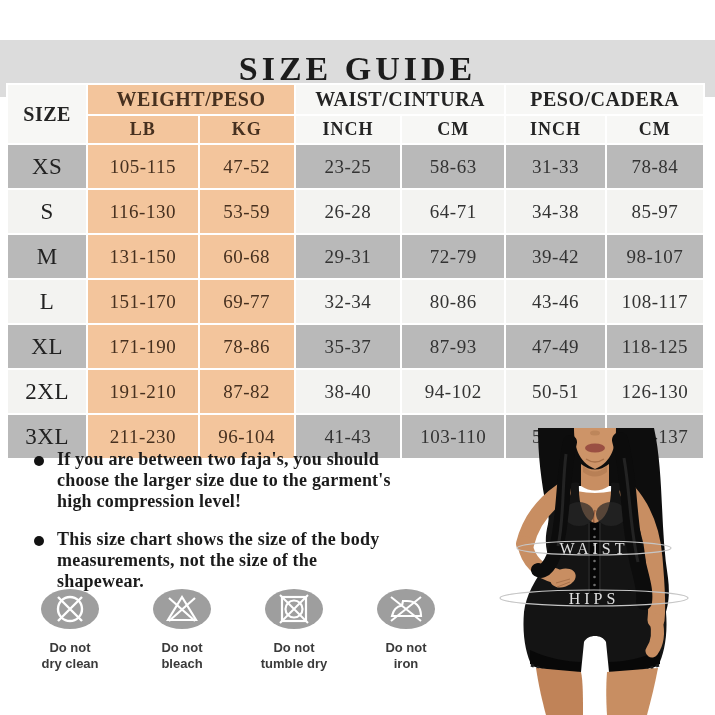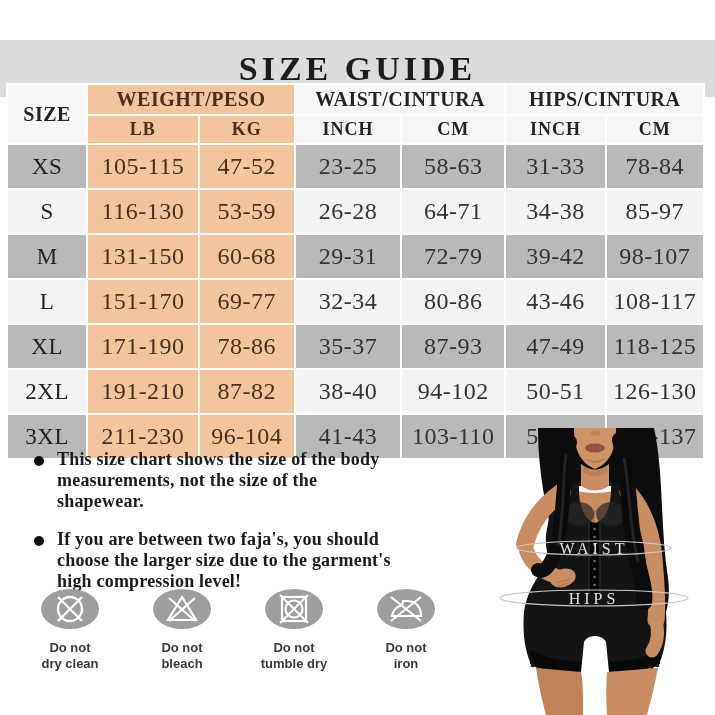--- a/index.html
+++ b/index.html
@@ -36,21 +36,21 @@
   .size-table col.c-kg{width:96px;}
   .size-table col.c-winch{width:106px;}
   .size-table col.c-wcm{width:104px;}
   .size-table col.c-hinch{width:100px;}
   .size-table col.c-hcm{width:98px;}
   .size-table thead th{background:#f7f7f5;color:#242424;}
   .size-table th.size-head{font-size:27px;font-weight:700;letter-spacing:1px;background:#f7f7f5;}
   .size-table tr.group-row th{height:29px;font-size:20px;font-weight:700;letter-spacing:.5px;}
   .size-table tr.unit-row th{height:27px;font-size:18px;font-weight:700;letter-spacing:1px;}
   .size-table th.peach,.size-table td.peach{background:var(--accent-peach,#f3c59c);color:#46301f;}
-  .size-table tbody td{height:43px;font-size:24px;color:#333;letter-spacing:.5px;}
+  .size-table tbody td{height:43px;font-size:19px;color:#333;letter-spacing:.5px;}
   .size-table tbody td.size-cell{font-size:23px;color:#222;}
   .size-table tbody tr:nth-child(odd) td:not(.peach){background:var(--row-gray,#b9b9b9);}
   .size-table tbody tr:nth-child(even) td:not(.peach){background:var(--row-light,#f3f3f1);}
   
   .notes{position:absolute;left:34px;top:449px;width:492px;}
   .note{display:flex;margin-bottom:17px;}
   .note .dot{
     flex:0 0 auto;width:10px;height:10px;border-radius:50%;
     background:#121212;margin:7px 13px 0 0;
   }
@@ -96,21 +96,21 @@
       <col class="c-winch">
         <col class="c-wcm">
         <col class="c-hinch">
         <col class="c-hcm">
     </colgroup>
     <thead>
       <tr class="group-row">
         <th class="size-head" rowspan="2">SIZE</th>
         <th class="peach" colspan="2">WEIGHT/PESO</th>
         <th colspan="2">WAIST/CINTURA</th>
-        <th colspan="2">HIPS/CINTURA</th>
+        <th colspan="2">PESO/CADERA</th>
       </tr>
       <tr class="unit-row">
         <th class="peach">LB</th>
         <th class="peach">KG</th>
         <th>INCH</th>
         <th>CM</th>
         <th>INCH</th>
         <th>CM</th>
       </tr>
     </thead>
@@ -177,29 +177,29 @@
         <td>103-110</td>
         <td>52-54</td>
         <td>131-137</td>
       </tr>
     </tbody>
   </table>
 
   <div class="notes">
     <div class="note">
       <span class="dot"></span>
+      <p>If you are between two faja's, you should
+choose the larger size due to the garment's
+high compression level!</p>
+    </div>
+    <div class="note">
+      <span class="dot"></span>
       <p>This size chart shows the size of the body
 measurements, not the size of the
 shapewear.</p>
-    </div>
-    <div class="note">
-      <span class="dot"></span>
-      <p>If you are between two faja's, you should
-choose the larger size due to the garment's
-high compression level!</p>
     </div>
   </div>
 
   <div class="care-row">
     <div class="care-item">
       <svg width="62" height="44" viewBox="0 0 62 44">
         <ellipse cx="31" cy="21" rx="29" ry="20" fill="#9e9e9e"></ellipse>
         <circle cx="31" cy="21" r="12" fill="none" stroke="#fff" stroke-width="2.4"></circle>
         <path d="M19,9 L43,33 M43,9 L19,33" stroke="#fff" stroke-width="2.4"></path>
       </svg>

